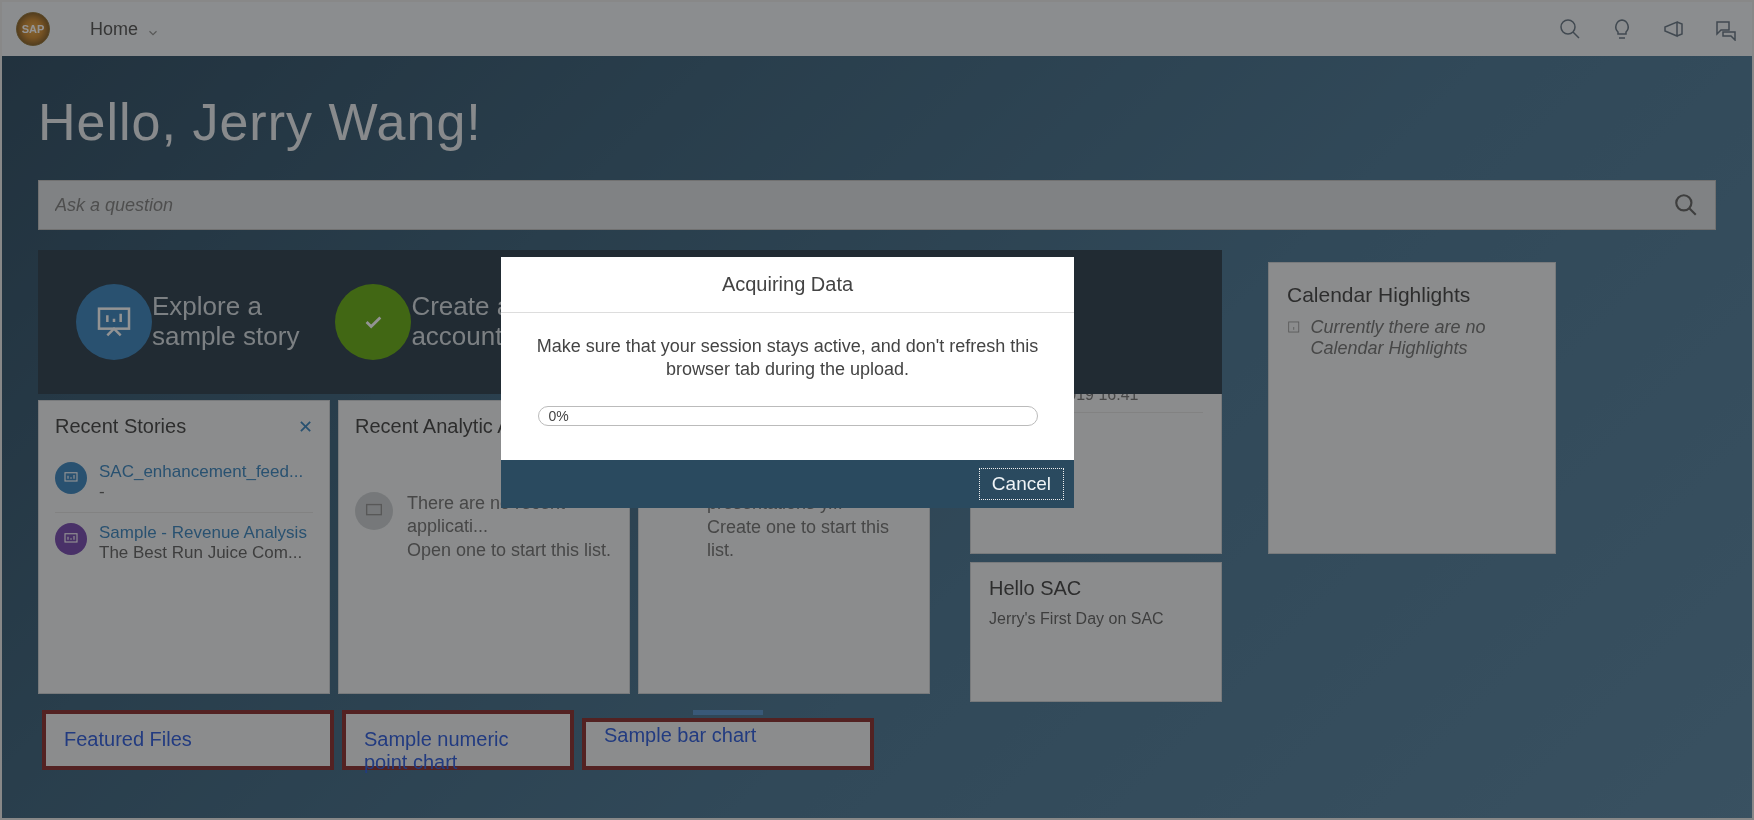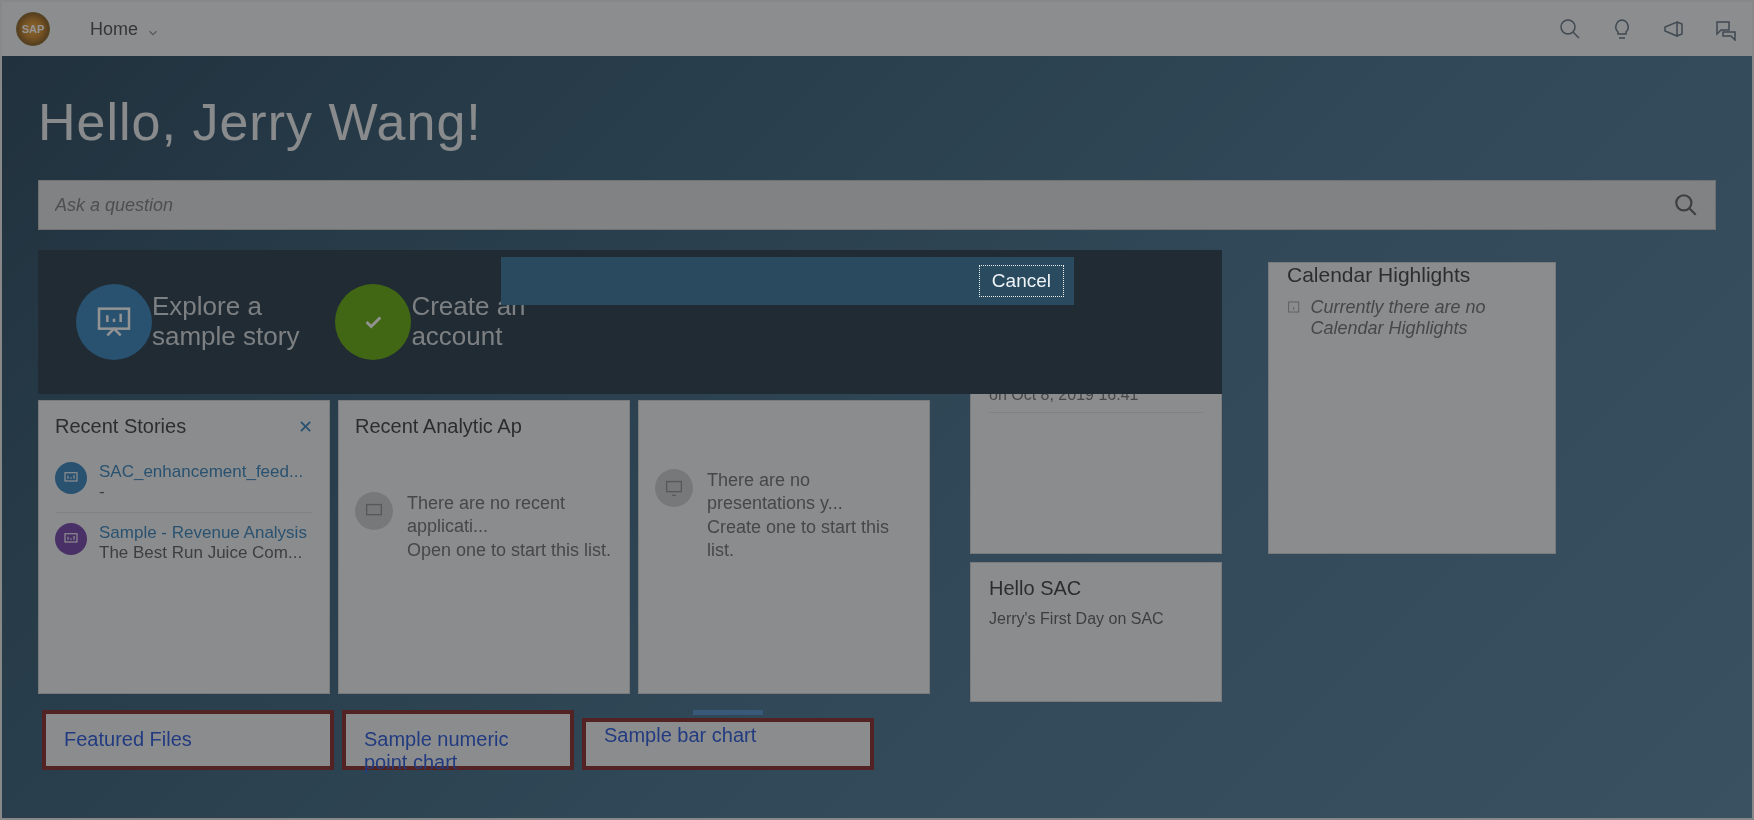--- a/index.html
+++ b/index.html
@@ -36,21 +36,21 @@
 .story-title{color:#2b7bb9;font-size:17px;white-space:nowrap;overflow:hidden;text-overflow:ellipsis}
 .story-sub{color:#555;font-size:17px;white-space:nowrap;overflow:hidden;text-overflow:ellipsis}
 .empty{display:flex;gap:14px;align-items:flex-start;padding-top:40px}
 .empty-icon{width:38px;height:38px;border-radius:50%;background:#c5c9cc;display:flex;align-items:center;justify-content:center;flex-shrink:0}
 .empty-txt{color:#666;font-size:18px;line-height:1.3}
 .side-col{position:absolute;top:260px;left:968px;width:252px;display:flex;flex-direction:column;gap:8px}
 .side-card{background:#eef1f3;border:1px solid #c8cdd0;padding:14px 18px}
 .sc1{height:292px}
 .sc2{height:140px}
 .right-col{position:absolute;top:260px;left:1266px;width:288px}
-.right-card{background:#eef1f3;border:1px solid #c8cdd0;padding:0 18px;height:292px}
+.right-card{background:#eef1f3;border:1px solid #c8cdd0;padding:20px 18px;height:292px}
 .right-hd{font-size:21px;color:#333;margin-bottom:10px}
 .right-body{display:flex;gap:10px;align-items:flex-start;color:#666;font-style:italic;font-size:18px}
 .row2{position:absolute;top:708px;left:40px;display:flex;gap:8px}
 .r2card{background:#eef1f3;border:4px solid #7f1d1d;width:292px;height:60px;padding:14px 18px;font-size:20px;color:#1d4ed8}
 .r2a{width:292px}
 .r2b{width:232px}
 .r2c{width:292px}
 
 .dialog-wrap{position:absolute;top:255px;left:499px;width:573px;z-index:100}
 .dialog{background:#fff}
@@ -231,16 +231,23 @@
   <div class="r2card r2b">Sample numeric point chart</div>
   <div style="width:292px">
     <div style="width:70px;height:5px;background:#4a8ac8;margin:0 auto 3px"></div>
     <div class="r2card r2c" style="height:52px;padding-top:2px">Sample bar chart</div>
   </div>
 </div>
 
 <div class="overlay"></div>
 
 <div class="dialog-wrap">
+  <div class="dialog">
+    <div class="dlg-title">Acquiring Data</div>
+    <div class="dlg-body">
+      <div>Make sure that your session stays active, and don't refresh this browser tab during the upload.</div>
+      <div class="progress">0%</div>
+    </div>
+  </div>
   <div class="dlg-footer">
     <button class="cancel-btn">Cancel</button>
   </div>
 </div>
 
 </body></html>

